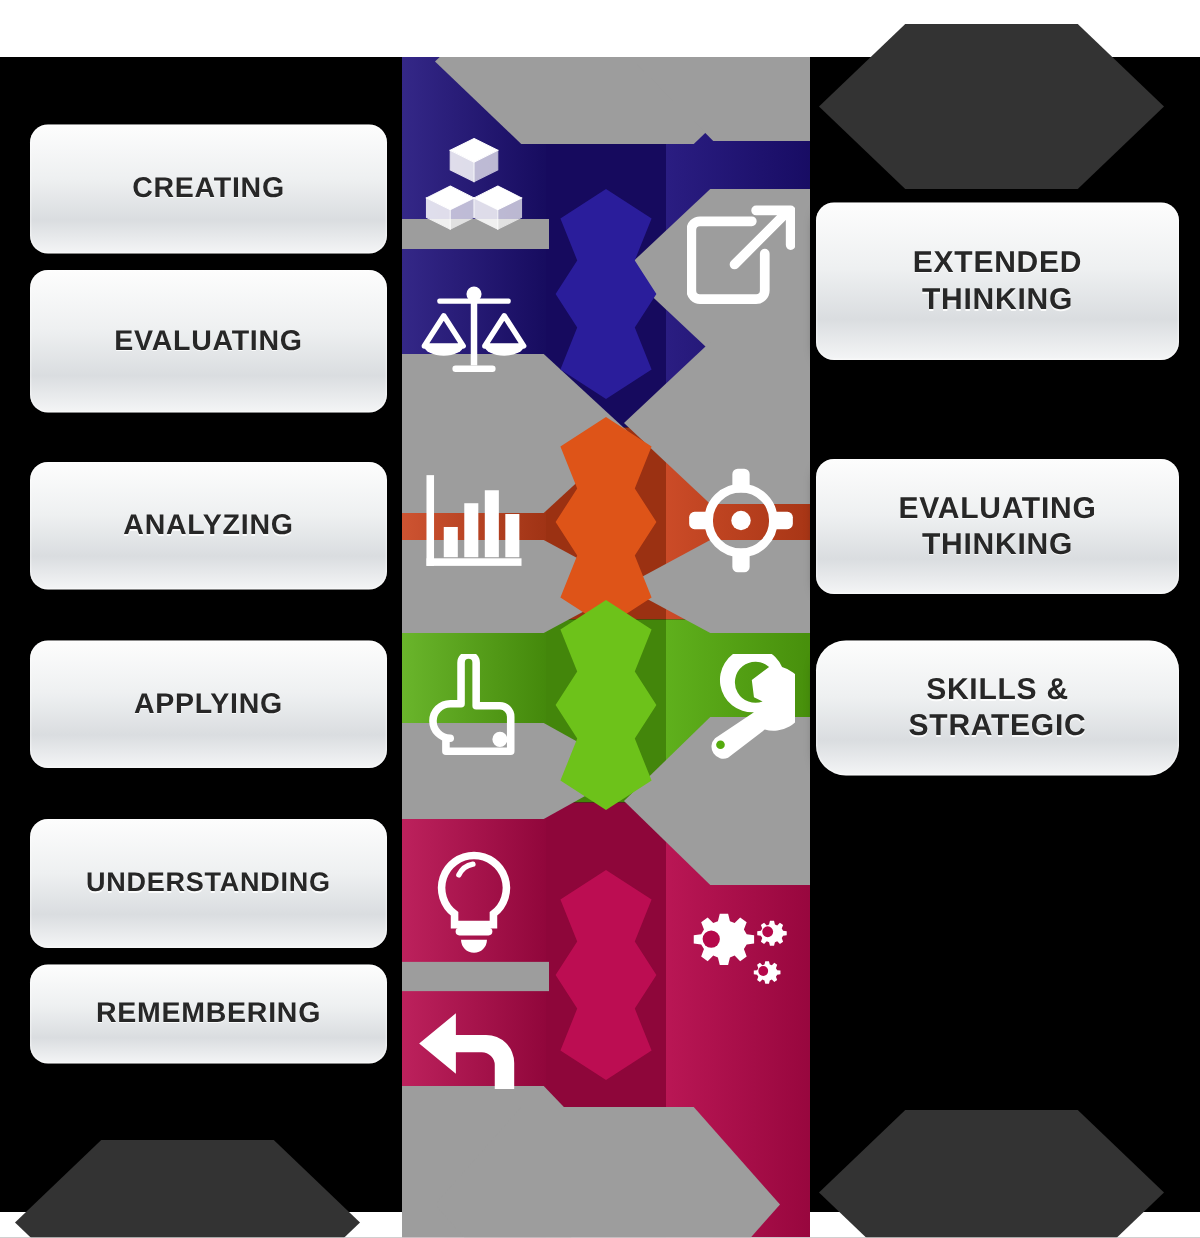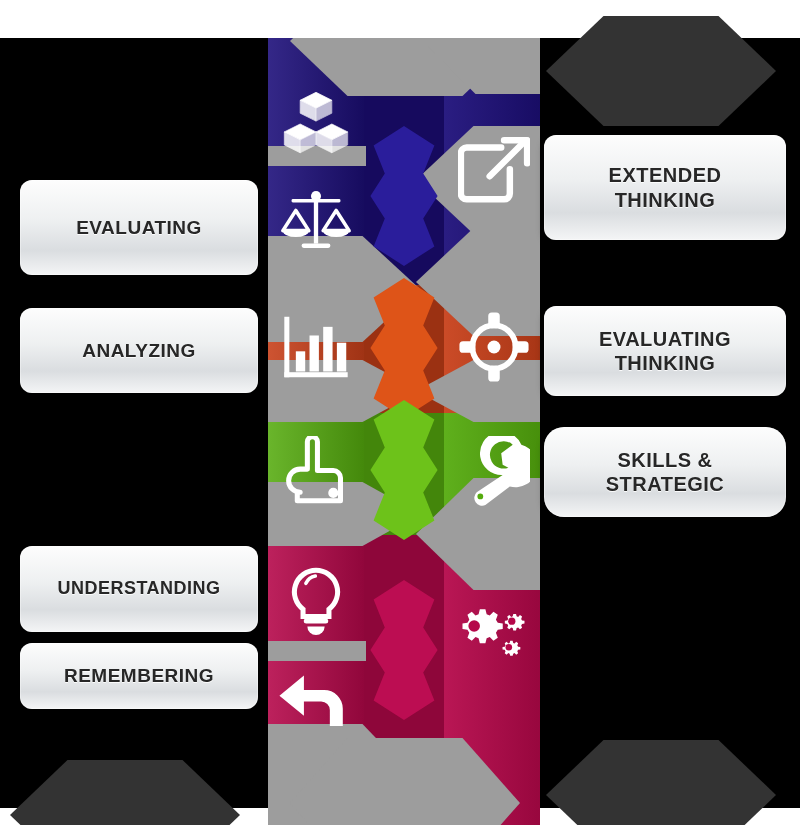--- a/index.html
+++ b/index.html
@@ -247,25 +247,31 @@
           <path d="M38 26 l7 -5 l6 6 l5 -2 l2 -8 l9 0 l2 8 l5 2 l6 -6 l7 5 l-3 8 l3 5 l8 1 l0 9 l-8 1
                    l-3 5 l3 8 l-7 5 l-6 -6 l-5 2 l-2 8 l-9 0 l-2 -8 l-5 -2 l-6 6 l-7 -5 l3 -8 l-3 -5
                    l-8 -1 l0 -9 l8 -1 l3 -5 Z"></path>
           <circle cx="53" cy="41" r="12" fill="#b5084a"></circle>
         </g>
       </svg>
     </div>
 
   </div>
 
+  <div class="plate left" style="top:83px;height:86px;">
+    <span>CREATING</span>
+  </div>
   <div class="plate left" style="top:180px;height:95px;">
     <span>EVALUATING</span>
   </div>
   <div class="plate left" style="top:308px;height:85px;">
     <span>ANALYZING</span>
+  </div>
+  <div class="plate left" style="top:427px;height:85px;">
+    <span>APPLYING</span>
   </div>
   <div class="plate left long" style="top:546px;height:86px;">
     <span>UNDERSTANDING</span>
   </div>
   <div class="plate left" style="top:643px;height:66px;">
     <span>REMEMBERING</span>
   </div>
 
   <div class="plate right" style="top:135px;height:105px;">
     <span>

